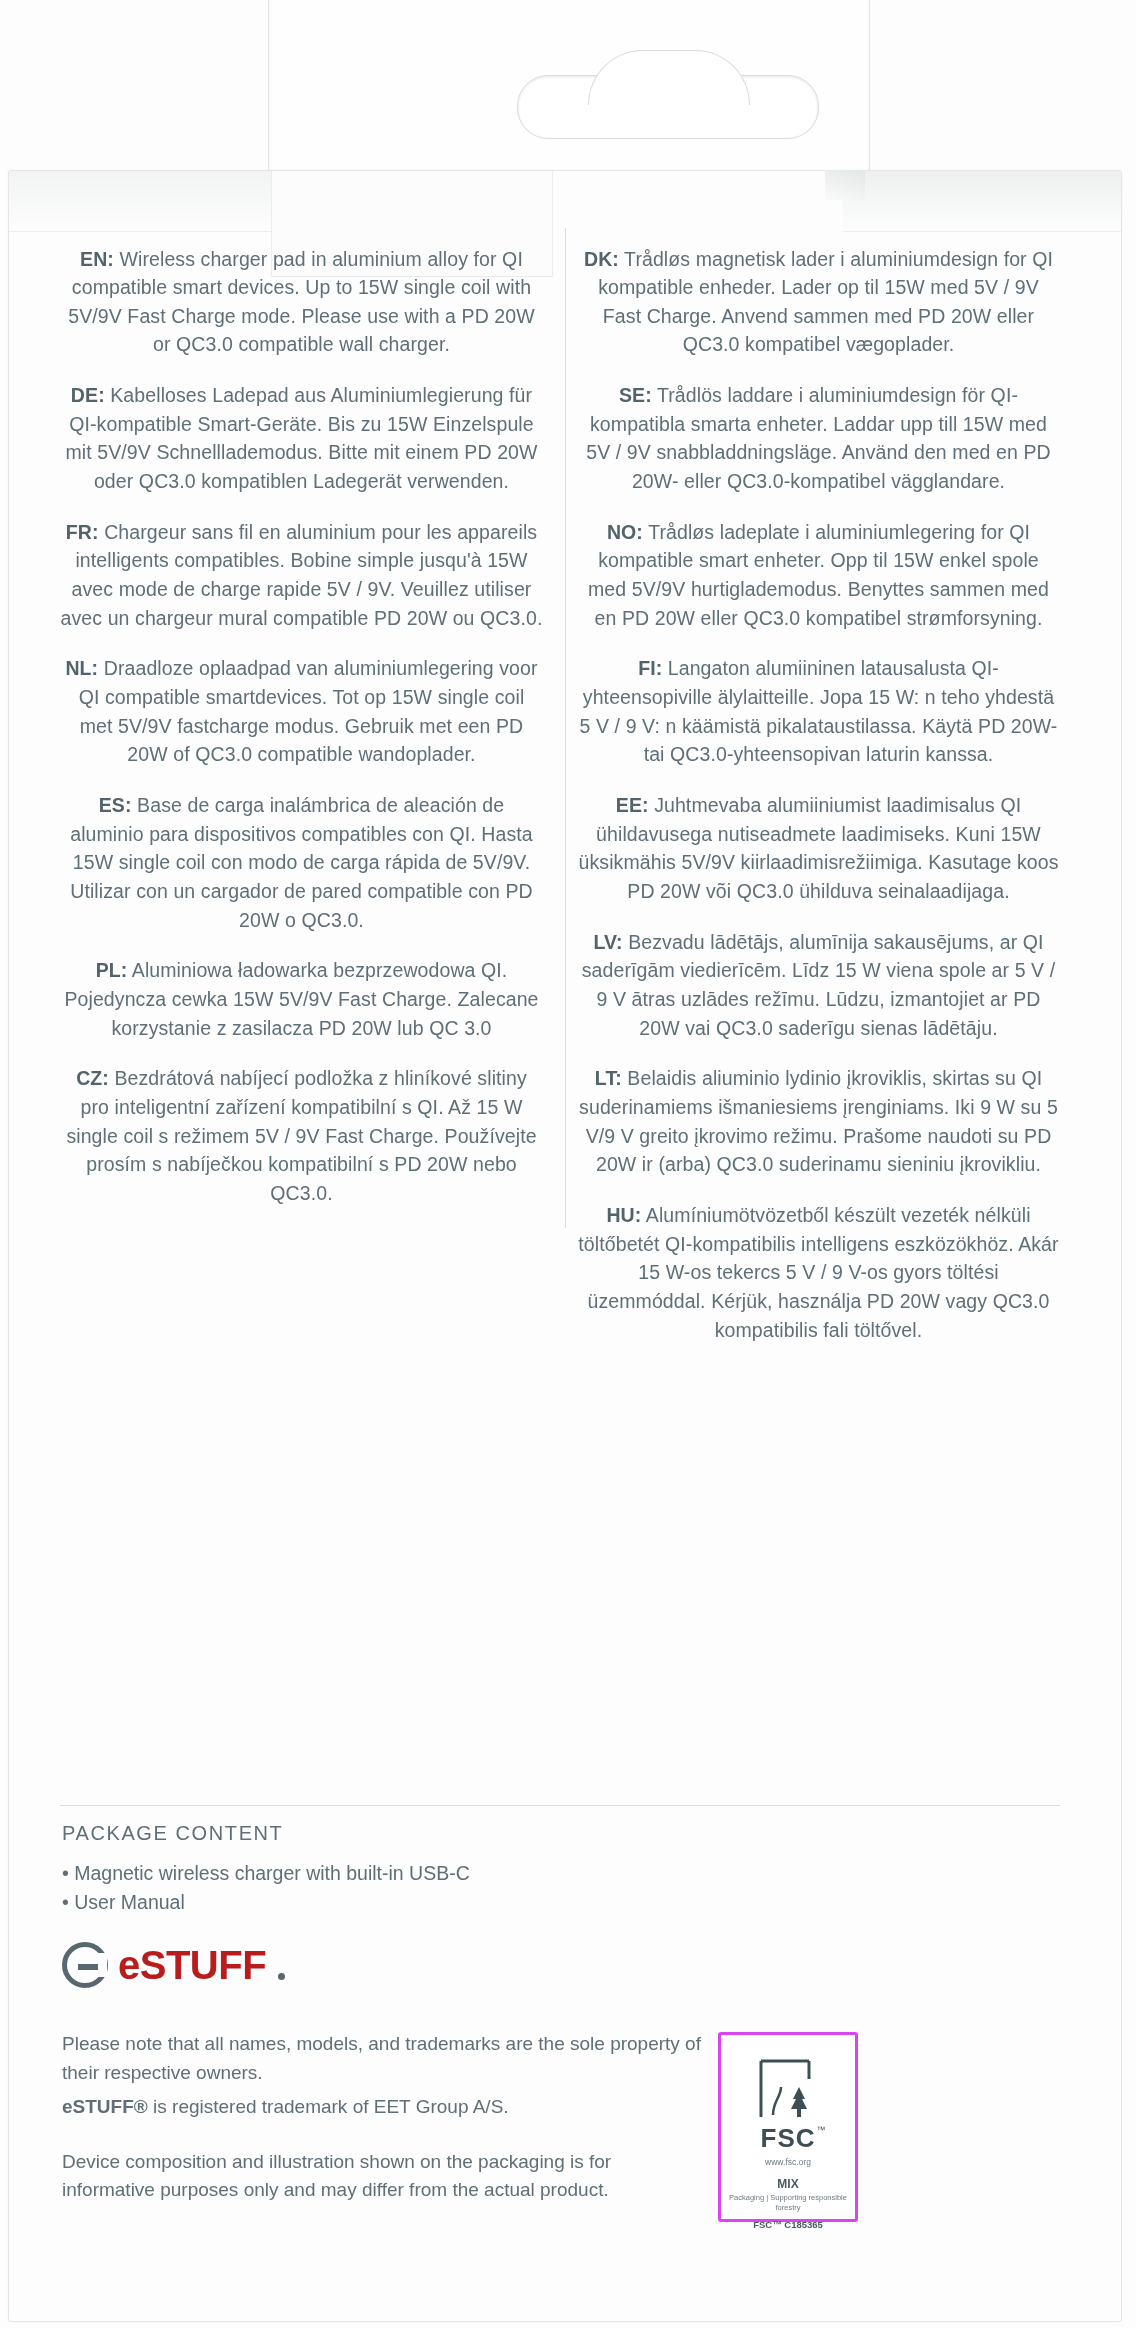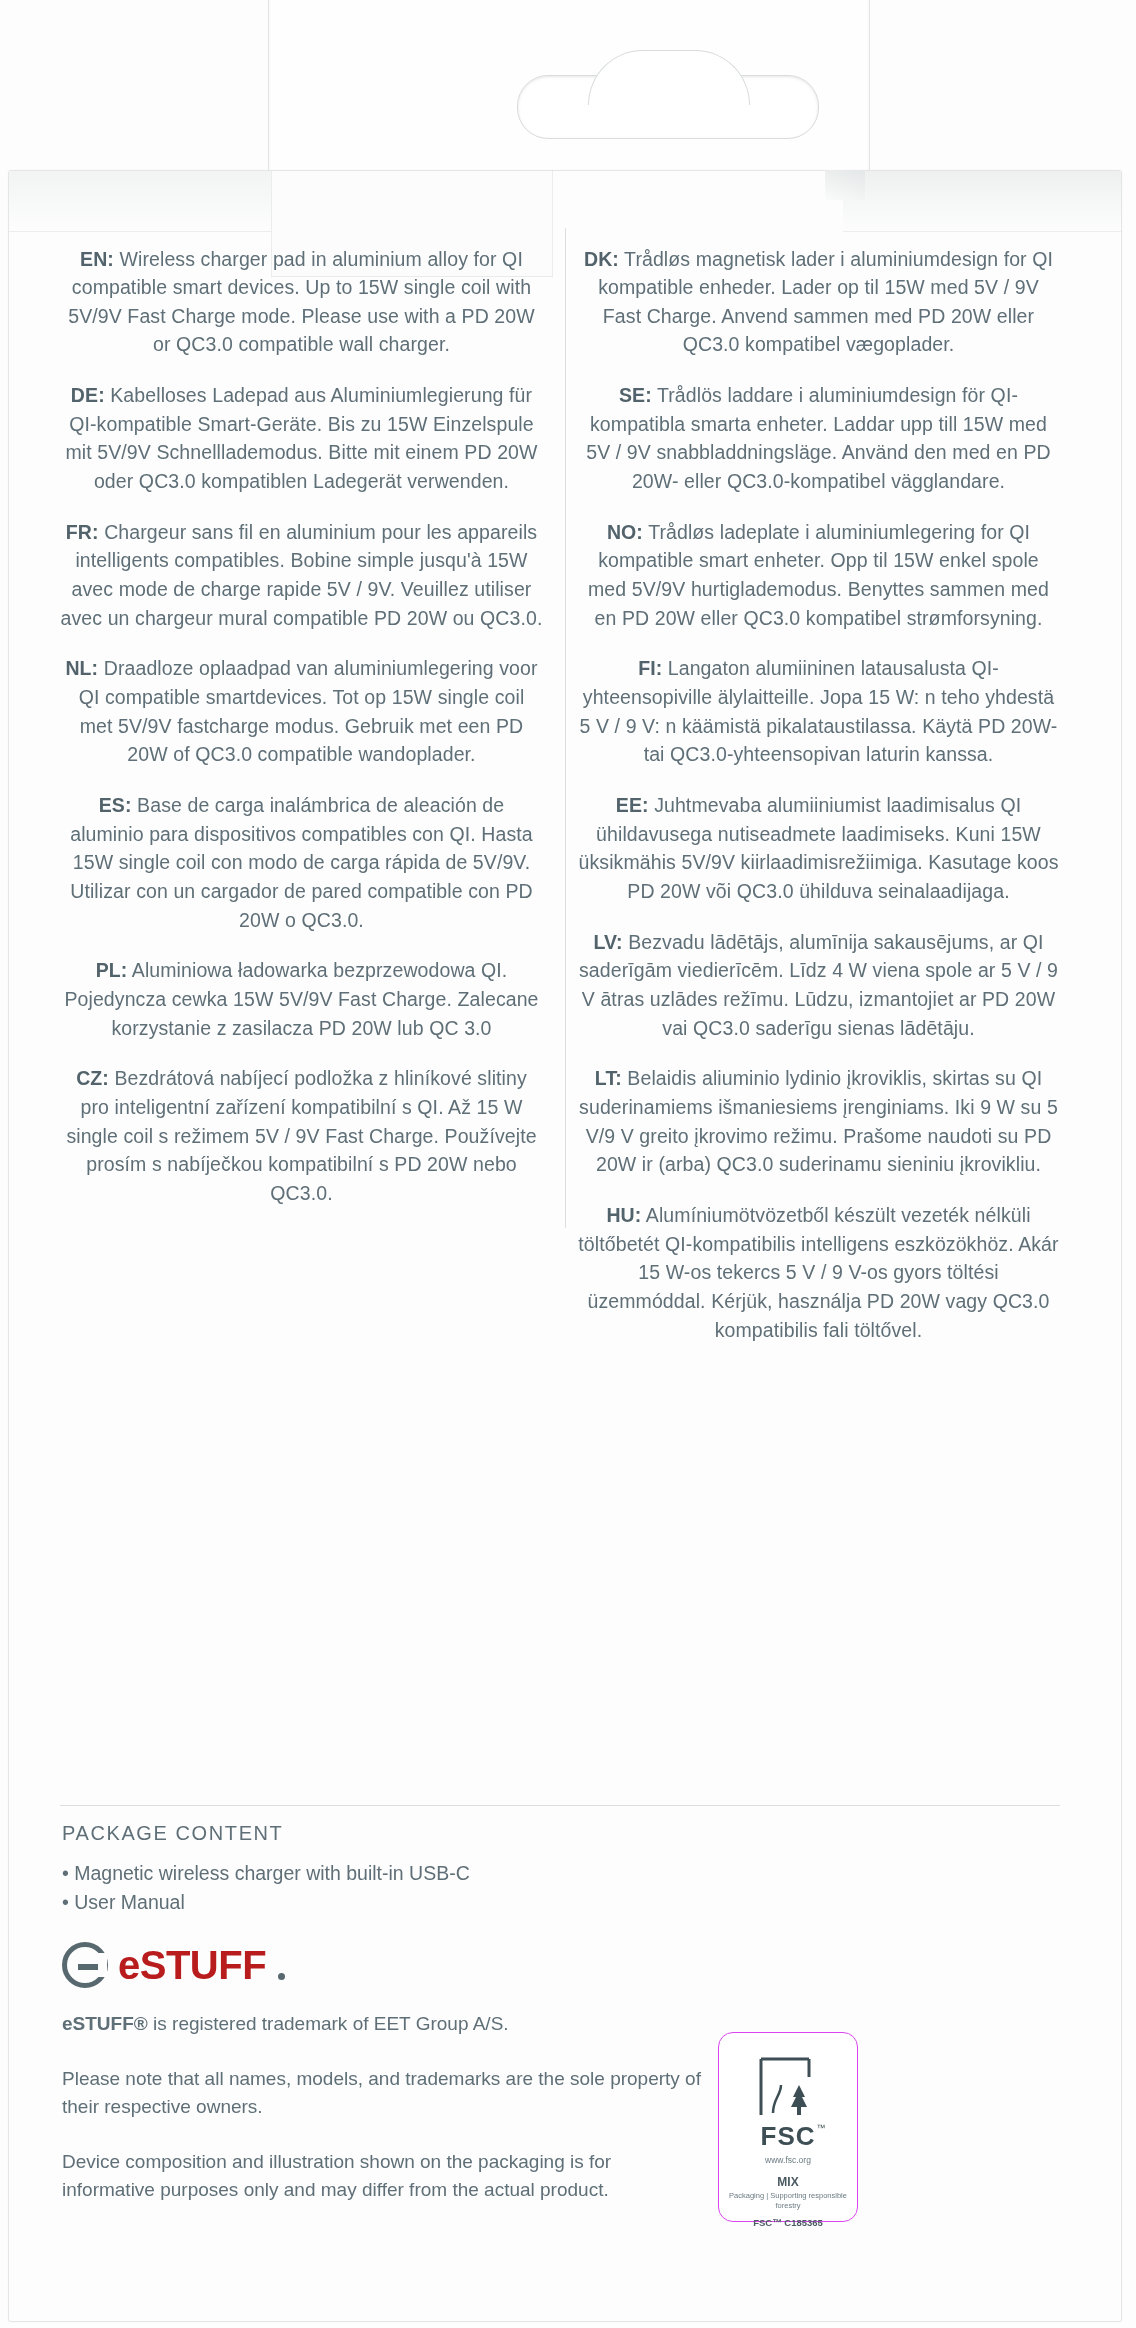--- a/index.html
+++ b/index.html
@@ -242,22 +242,22 @@
   .badges {
     position: absolute;
     left: 718px;
     top: 2032px;
     display: flex;
     gap: 16px;
   }
   .badge {
     width: 140px;
     height: 190px;
-    border: 1px solid #d946ef;
-    border-radius: 15px;
+    border: 3px solid #d946ef;
+    border-radius: 3px;
     background: #ffffff;
     display: flex;
     flex-direction: column;
     align-items: center;
     justify-content: flex-start;
     padding-top: 22px;
     box-sizing: border-box;
   }
   .soy-drop {
     width: 52px;
@@ -365,43 +365,43 @@
       <p class="para"><span class="lang">ES:</span><span> Base de carga inalámbrica de aleación de aluminio para dispositivos compatibles con QI. Hasta 15W single coil con modo de carga rápida de 5V/9V. Utilizar con un cargador de pared compatible con PD 20W o QC3.0.</span></p>
       <p class="para"><span class="lang">PL:</span><span> Aluminiowa ładowarka bezprzewodowa QI. Pojedyncza cewka 15W 5V/9V Fast Charge. Zalecane korzystanie z zasilacza PD 20W lub QC 3.0</span></p>
       <p class="para"><span class="lang">CZ:</span><span> Bezdrátová nabíjecí podložka z hliníkové slitiny pro inteligentní zařízení kompatibilní s QI. Až 15 W single coil s režimem 5V / 9V Fast Charge. Používejte prosím s nabíječkou kompatibilní s PD 20W nebo QC3.0.</span></p>
     </div>
     <div class="col">
       <p class="para"><span class="lang">DK:</span><span> Trådløs magnetisk lader i aluminiumdesign for QI kompatible enheder. Lader op til 15W med 5V / 9V Fast Charge. Anvend sammen med PD 20W eller QC3.0 kompatibel vægoplader.</span></p>
       <p class="para"><span class="lang">SE:</span><span> Trådlös laddare i aluminiumdesign för QI-kompatibla smarta enheter. Laddar upp till 15W med 5V / 9V snabbladdningsläge. Använd den med en PD 20W- eller QC3.0-kompatibel vägglandare.</span></p>
       <p class="para"><span class="lang">NO:</span><span> Trådløs ladeplate i aluminiumlegering for QI kompatible smart enheter. Opp til 15W enkel spole med 5V/9V hurtiglademodus. Benyttes sammen med en PD 20W eller QC3.0 kompatibel strømforsyning.</span></p>
       <p class="para"><span class="lang">FI:</span><span> Langaton alumiininen latausalusta QI-yhteensopiville älylaitteille. Jopa 15 W: n teho yhdestä  5 V / 9 V: n käämistä pikalataustilassa. Käytä PD 20W- tai QC3.0-yhteensopivan laturin kanssa.</span></p>
       <p class="para"><span class="lang">EE:</span><span> Juhtmevaba alumiiniumist laadimisalus QI ühildavusega nutiseadmete laadimiseks. Kuni 15W üksikmähis 5V/9V kiirlaadimisrežiimiga. Kasutage koos PD 20W või QC3.0 ühilduva seinalaadijaga.</span></p>
-      <p class="para"><span class="lang">LV:</span><span> Bezvadu lādētājs, alumīnija sakausējums, ar QI saderīgām viedierīcēm. Līdz 4 W viena spole ar 5 V / 9 V ātras uzlādes režīmu. Lūdzu, izmantojiet ar PD 20W vai QC3.0 saderīgu sienas lādētāju.</span></p>
+      <p class="para"><span class="lang">LV:</span><span> Bezvadu lādētājs, alumīnija sakausējums, ar QI saderīgām viedierīcēm. Līdz 15 W viena spole ar 5 V / 9 V ātras uzlādes režīmu. Lūdzu, izmantojiet ar PD 20W vai QC3.0 saderīgu sienas lādētāju.</span></p>
       <p class="para"><span class="lang">LT:</span><span> Belaidis aliuminio lydinio įkroviklis, skirtas su QI suderinamiems išmaniesiems įrenginiams. Iki 9 W su 5 V/9 V greito įkrovimo režimu. Prašome naudoti su PD 20W ir (arba) QC3.0 suderinamu sieniniu įkrovikliu.</span></p>
       <p class="para"><span class="lang">HU:</span><span> Alumíniumötvözetből készült vezeték nélküli töltőbetét QI-kompatibilis intelligens eszközökhöz. Akár 15 W-os tekercs 5 V / 9 V-os gyors töltési üzemmóddal. Kérjük, használja PD 20W vagy QC3.0 kompatibilis fali töltővel.</span></p>
     </div>
   </div>
 
   <div class="pkg-rule"></div>
 
   <div class="pkg">
     <div class="pkg-title">PACKAGE CONTENT</div>
     <div class="pkg-item">• Magnetic wireless charger with built-in USB-C</div>
     <div class="pkg-item">• User Manual</div>
   </div>
 
   <div class="logo">
     <div class="logo-mark"></div>
     <div class="logo-text">eSTUFF</div>
     <div class="logo-dot"></div>
   </div>
 
   <div class="legal">
+    <p><span>Please note that all names, models, and trademarks are the sole property of their respective owners.</span></p>
     <p style="margin-top:-20px;"><span class="brand">eSTUFF®</span><span> is registered trademark of EET Group A/S.</span></p>
-    <p><span>Please note that all names, models, and trademarks are the sole property of their respective owners.</span></p>
     <p><span>Device composition and illustration shown on the packaging is for informative purposes only and may differ from the actual product.</span></p>
   </div>
 
   <div class="badges">
 
 
     <div class="badge">
       <div class="fsc-tree">
         <svg width="74" height="64" viewBox="0 0 74 64">
           <g fill="none" stroke="#3e4e55" stroke-width="3">

